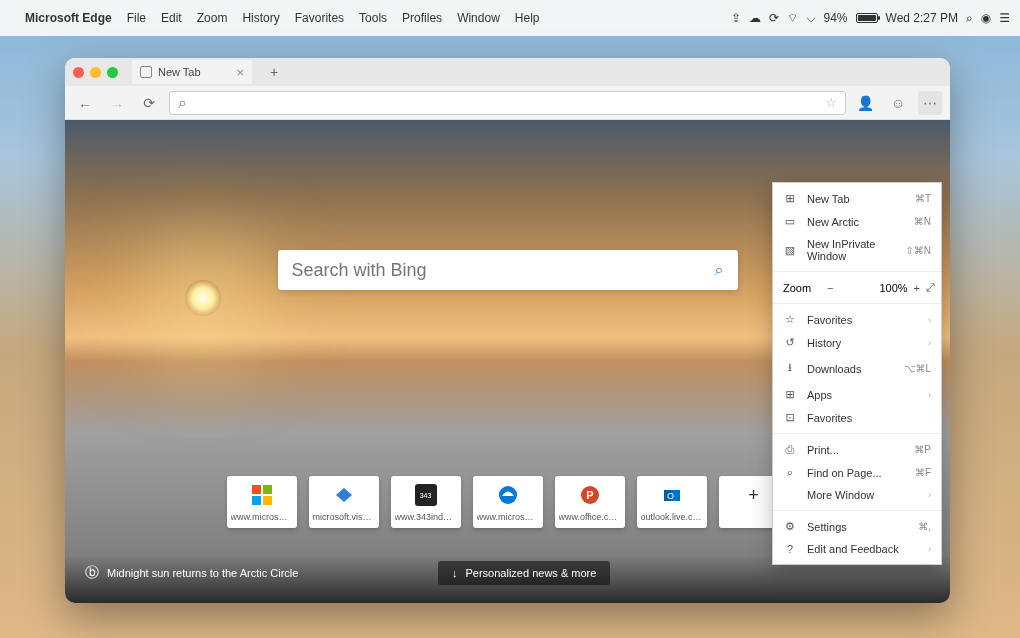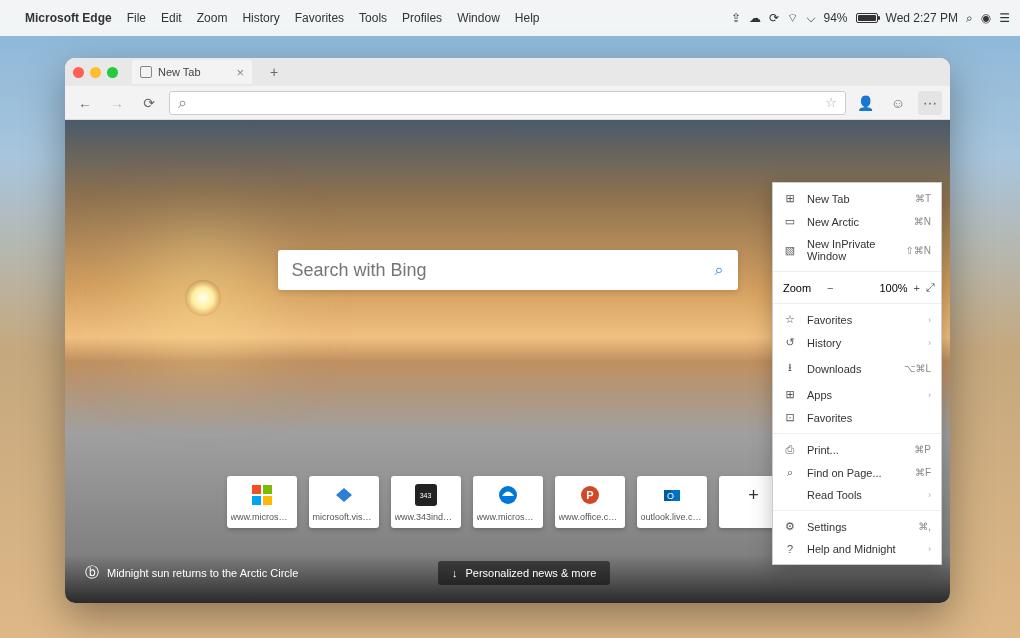--- a/index.html
+++ b/index.html
@@ -252,31 +252,31 @@
             <span class="menu-lbl">Print...</span>
             <span class="menu-sc">⌘P</span>
           </div>
           <div class="menu-item">
             <span class="menu-ico">⌕</span>
             <span class="menu-lbl">Find on Page...</span>
             <span class="menu-sc">⌘F</span>
           </div>
           <div class="menu-item">
             <span class="menu-ico"></span>
-            <span class="menu-lbl">Read Tools</span>
+            <span class="menu-lbl">More Window</span>
             <span class="menu-chev">›</span>
           </div>
         </div>
         <div class="menu-sec">
           <div class="menu-item">
             <span class="menu-ico">⚙</span>
             <span class="menu-lbl">Settings</span>
             <span class="menu-sc">⌘,</span>
           </div>
           <div class="menu-item">
             <span class="menu-ico">?</span>
-            <span class="menu-lbl">Help and Midnight</span>
+            <span class="menu-lbl">Edit and Feedback</span>
             <span class="menu-chev">›</span>
           </div>
         </div>
       </div>
   </div>
 </div>
 
 </body></html>

